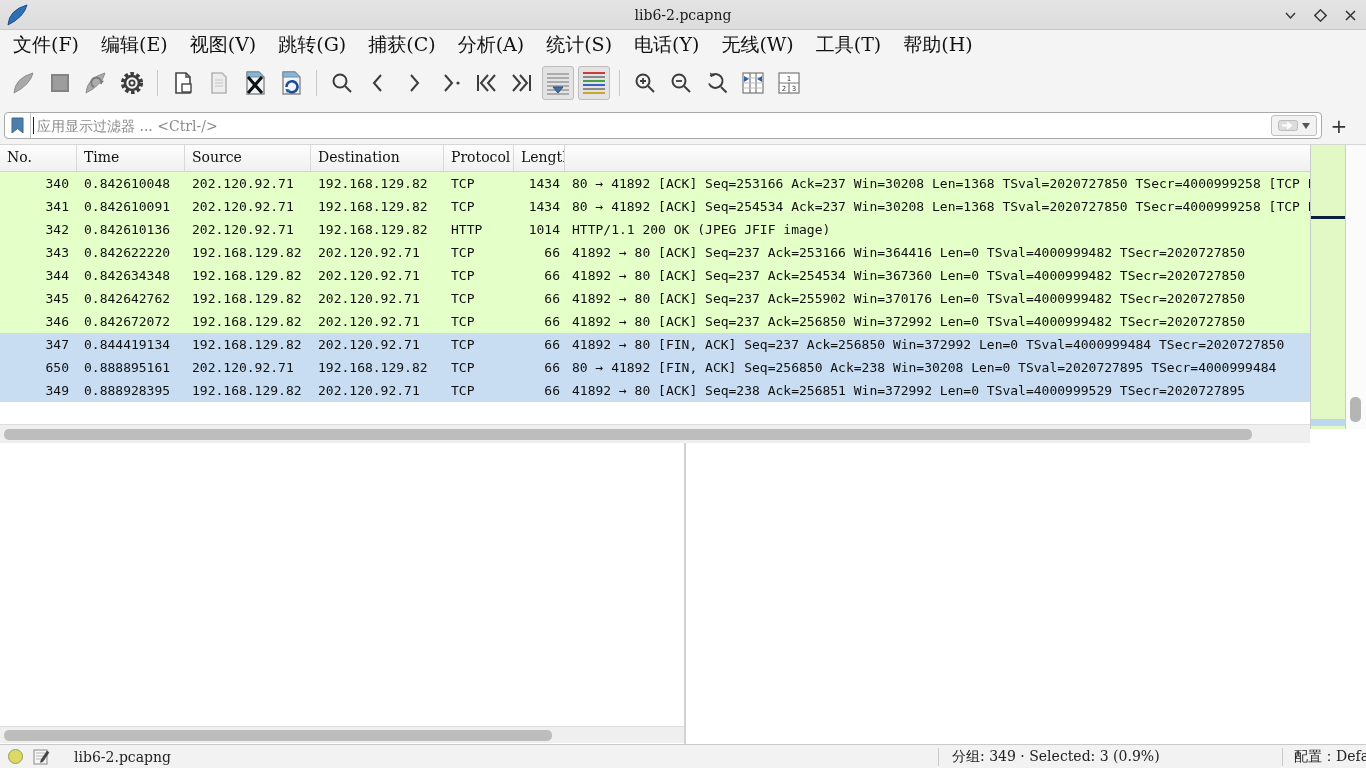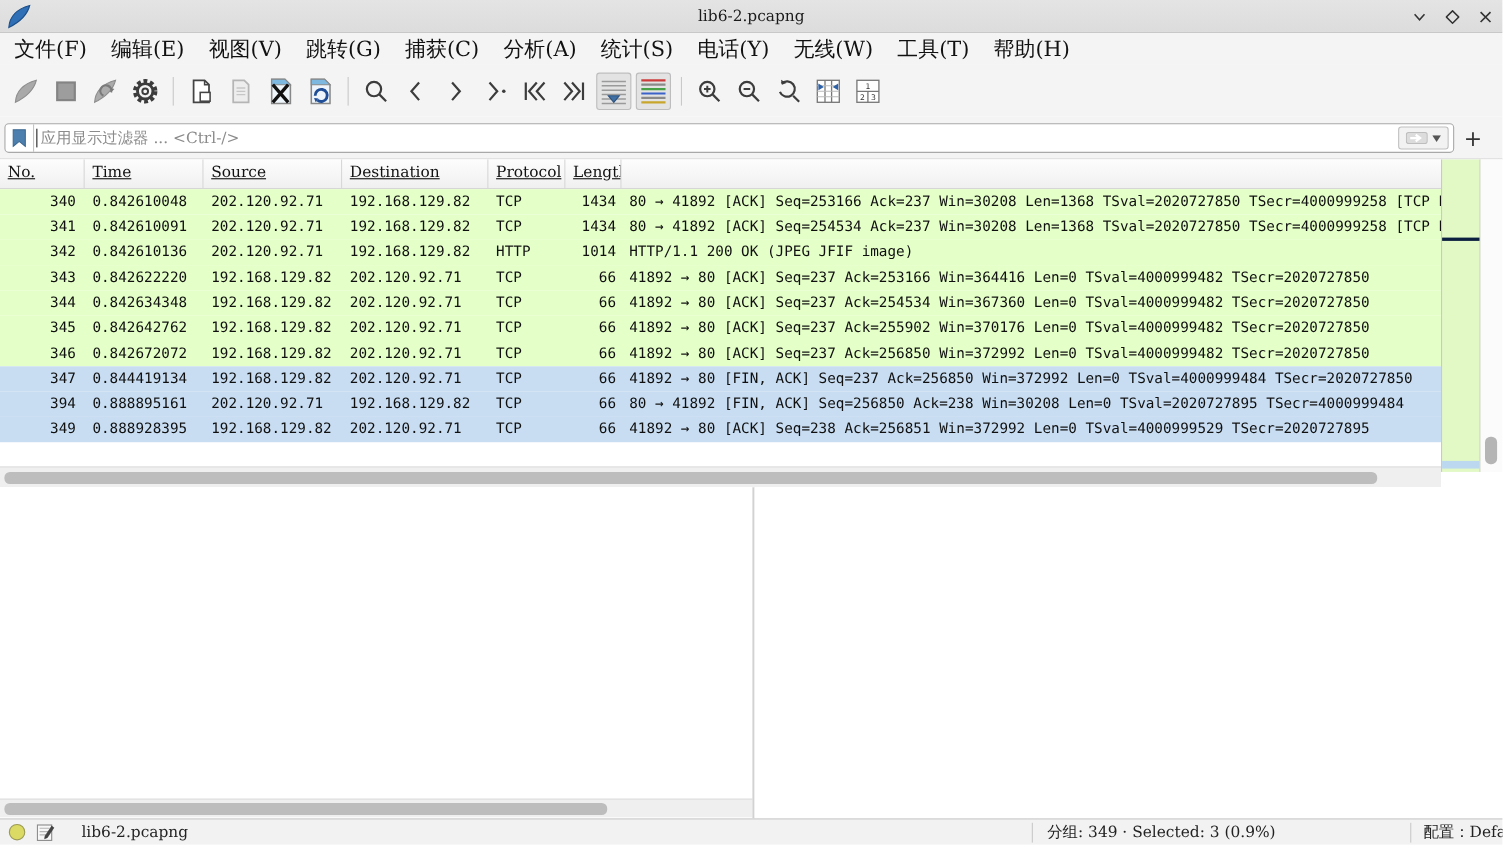--- a/index.html
+++ b/index.html
@@ -47,21 +47,21 @@
     background:#f2f2f2; display:flex; align-items:center; justify-content:center; gap:4px; }
   .plus-btn { position:absolute; right:14px; top:6px; width:26px; height:27px;
     display:flex; align-items:center; justify-content:center; font-size:20px; color:#333;
     font-family:"DejaVu Sans", sans-serif; }
 
   
   .packet-area { position:absolute; left:0; top:145px; width:1366px; height:298px; background:#fff; }
   .plist-header { position:absolute; left:0; top:0; width:1310px; height:27px; display:flex;
     background:linear-gradient(#fdfdfd,#f0f0f0); border-bottom:1px solid #d2d2d2; }
   .hcell { font-size:14px; color:#111; padding:4px 0 0 7px; border-right:1px solid #d8d8d8;
-    overflow:hidden; white-space:nowrap;text-decoration:underline; }
+    overflow:hidden; white-space:nowrap; }
   .rows { position:absolute; left:0; top:27px; width:1310px; }
   .prow { display:flex; height:23px; background:#e4ffc7; font-family:"DejaVu Sans Mono", monospace;
     font-size:13px; color:#101010; align-items:center; }
   .prow.sel { background:#c8ddf2; }
   .c-no   { width:77px;  text-align:right; padding-right:8px; }
   .c-time { width:108px; padding-left:7px; }
   .c-src  { width:126px; padding-left:7px; }
   .c-dst  { width:133px; padding-left:7px; }
   .c-proto{ width:70px;  padding-left:7px; }
   .c-len  { width:51px;  text-align:right; padding-right:5px; }
@@ -438,21 +438,21 @@
         <div class="prow sel">
         <span class="c-no">347</span>
         <span class="c-time">0.844419134</span>
         <span class="c-src">192.168.129.82</span>
         <span class="c-dst">202.120.92.71</span>
         <span class="c-proto">TCP</span>
         <span class="c-len">66</span>
         <span class="c-info">41892 → 80 [FIN, ACK] Seq=237 Ack=256850 Win=372992 Len=0 TSval=4000999484 TSecr=2020727850</span>
       </div>
         <div class="prow sel">
-        <span class="c-no">394</span>
+        <span class="c-no">650</span>
         <span class="c-time">0.888895161</span>
         <span class="c-src">202.120.92.71</span>
         <span class="c-dst">192.168.129.82</span>
         <span class="c-proto">TCP</span>
         <span class="c-len">66</span>
         <span class="c-info">80 → 41892 [FIN, ACK] Seq=256850 Ack=238 Win=30208 Len=0 TSval=2020727895 TSecr=4000999484</span>
       </div>
         <div class="prow sel">
         <span class="c-no">349</span>
         <span class="c-time">0.888928395</span>

